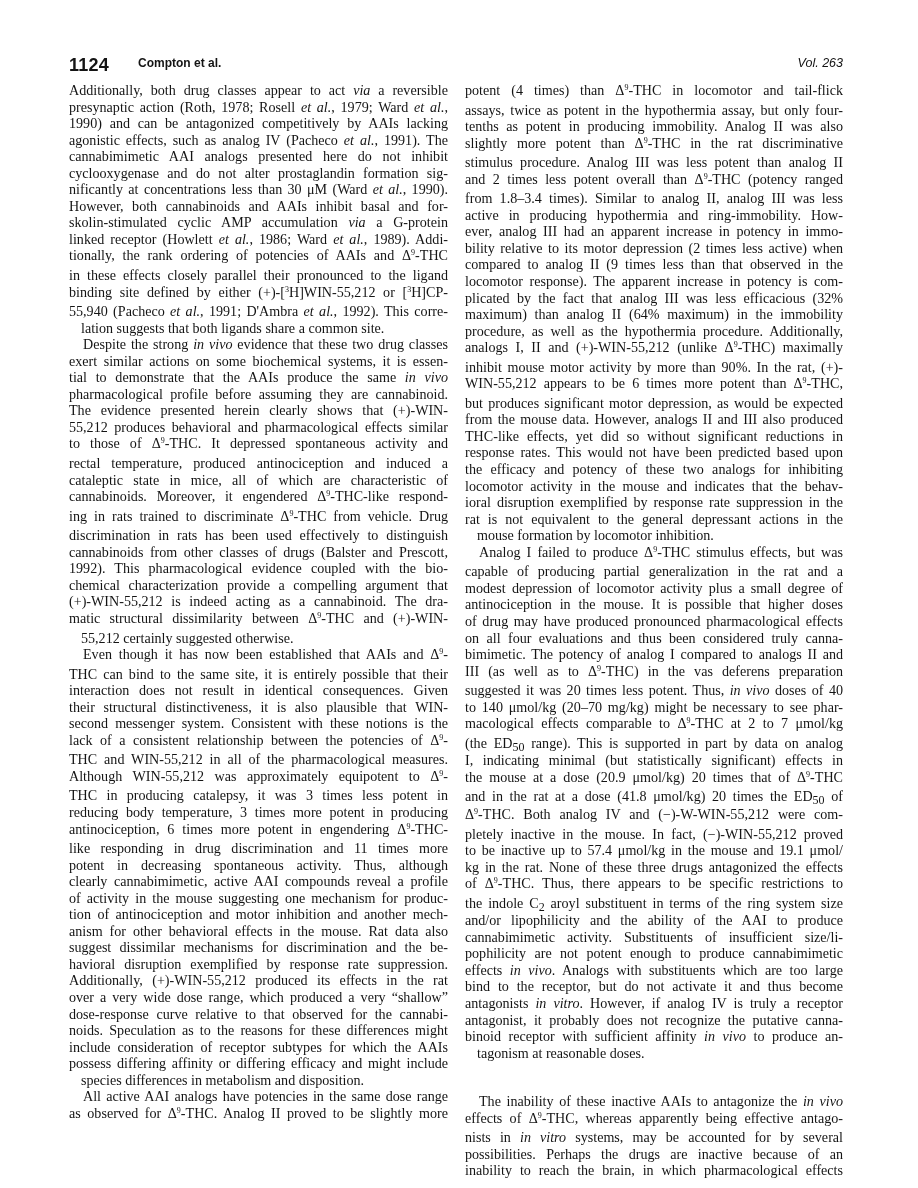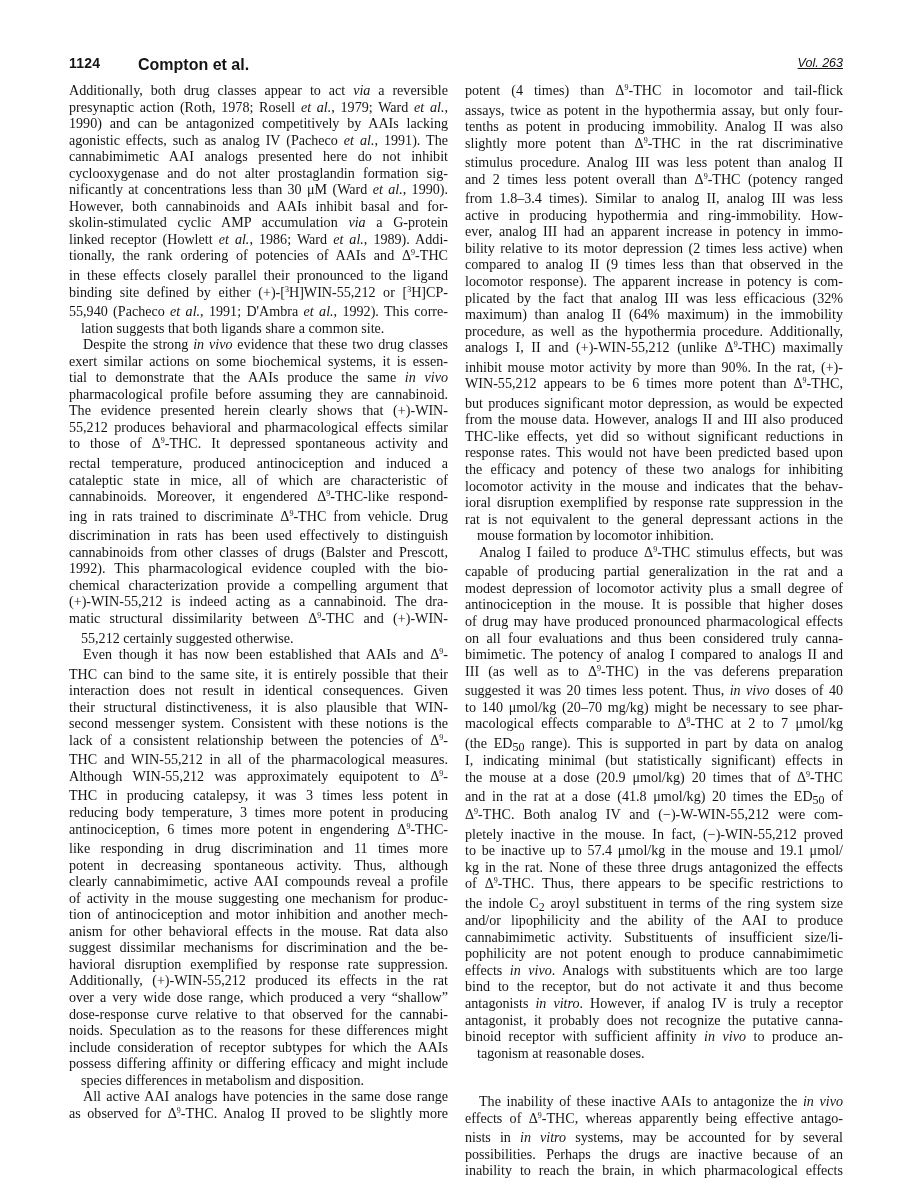--- a/index.html
+++ b/index.html
@@ -1,21 +1,21 @@
 <!DOCTYPE html>
 <html><head>
 <meta charset="utf-8">
 <style>
   html, body { margin: 0; padding: 0; background: #ffffff; }
   body { width: 918px; height: 1188px; position: relative; overflow: hidden; color: #141414; }
   .page { position: absolute; left: 0; top: 0; width: 918px; height: 1188px; }
   .header { position: absolute; top: 55px; left: 69px; width: 774px; height: 18px; font-family: "Liberation Sans", sans-serif; font-weight: bold; }
-  .page-num { position: absolute; left: 0; top: 0; font-size: 14px; letter-spacing: 0.2px; }
-  .running-head { position: absolute; left: 69px; top: 1px; font-size: 16px; }
-  .volume { position: absolute; right: 0; top: 1px; font-size: 12.5px; font-weight: normal; font-style: italic; text-decoration: underline; }
+  .page-num { position: absolute; left: 0; top: 0; font-size: 18px; letter-spacing: 0.2px; }
+  .running-head { position: absolute; left: 69px; top: 1px; font-size: 12px; }
+  .volume { position: absolute; right: 0; top: 1px; font-size: 12.5px; font-weight: normal; font-style: italic; }
   .col { position: absolute; top: 82px; font-family: "Liberation Serif", serif; font-size: 14.1px; line-height: 16.55px; text-align: justify; hyphens: none; }
   .col-left { left: 69px; width: 379px; }
   .col-right { left: 465px; width: 378px; }
   .col p { margin: 0; text-indent: 0; }
   .line { display: block; text-align: justify; text-align-last: justify; white-space: nowrap; overflow: visible; }
   .line.last { text-align-last: left; margin-left: 12px; }
   i { }
   sup { font-size: 8px; vertical-align: 0; position: relative; top: -5px; }
   sub { font-size: 12px; vertical-align: 0; position: relative; top: 3px; }
 </style>

